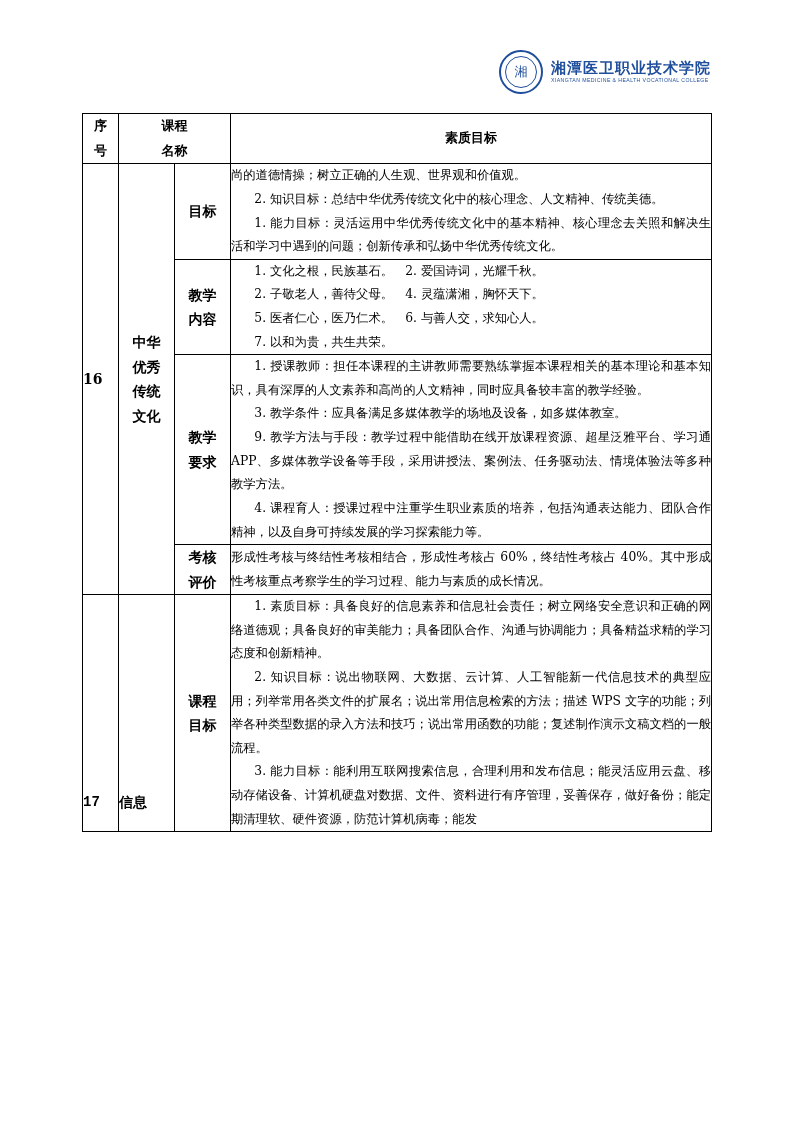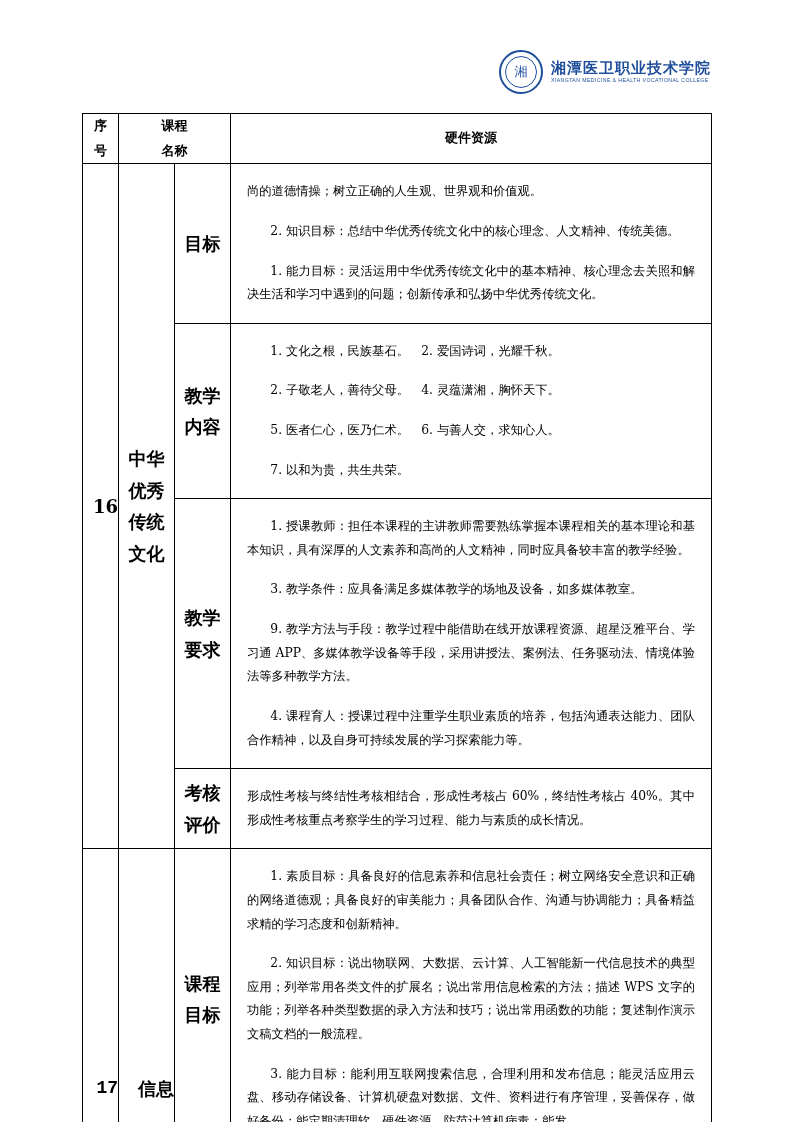--- a/index.html
+++ b/index.html
@@ -98,36 +98,36 @@
 
   .hdr-cell {
     text-align: center;
     font-family: "DejaVu Serif", "Liberation Serif", serif;
     font-weight: bold;
     font-size: 13px;
     line-height: 1.9;
     padding: 5px 2px;
   }
   .cell-center {
-    text-align: right;
+    text-align: left;
     font-family: "DejaVu Serif", "Liberation Serif", serif;
     font-weight: bold;
-    font-size: 18px;
+    font-size: 14px;
     line-height: 1.75;
     padding: 4px 2px;
   }
   .cell-desc {
     text-align: justify;
     font-family: "DejaVu Serif", "Liberation Serif", serif;
     font-size: 12.3px;
     line-height: 1.92;
     padding: 6px 7px 6px 8px;
   }
   .cell-desc p {
-    margin: 16px;
+    margin: 0;
     text-align: justify;
     text-justify: inter-ideograph;
   }
   .cell-desc p.indent {
     text-indent: 1.9em;
   }
   .vstack {
     display: flex;
     flex-direction: column;
     align-items: center;
@@ -164,21 +164,21 @@
             <span>序</span>
             <span>号</span>
           </div>
         </th>
         <th class="hdr-cell" colspan="2">
           <div class="vstack">
             <span>课程</span>
             <span>名称</span>
           </div>
         </th>
-        <th class="hdr-cell">硬件资源</th>
+        <th class="hdr-cell">素质目标</th>
       </tr>
     </thead>
     <tbody>
 
       <tr>
         <td class="cell-center" rowspan="4">16</td>
         <td class="cell-center" rowspan="4">
           <div class="vstack">
             <span>中华</span>
             <span>优秀</span>

